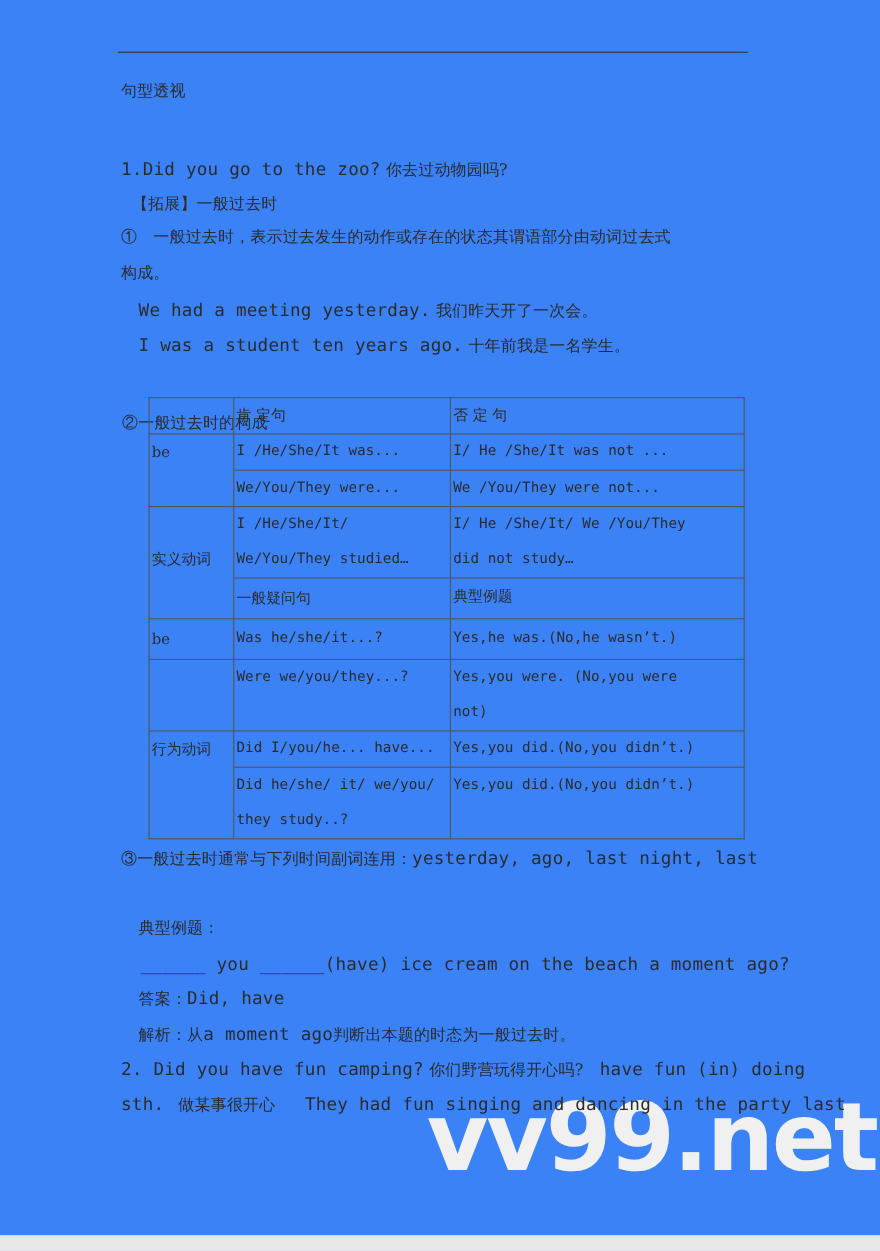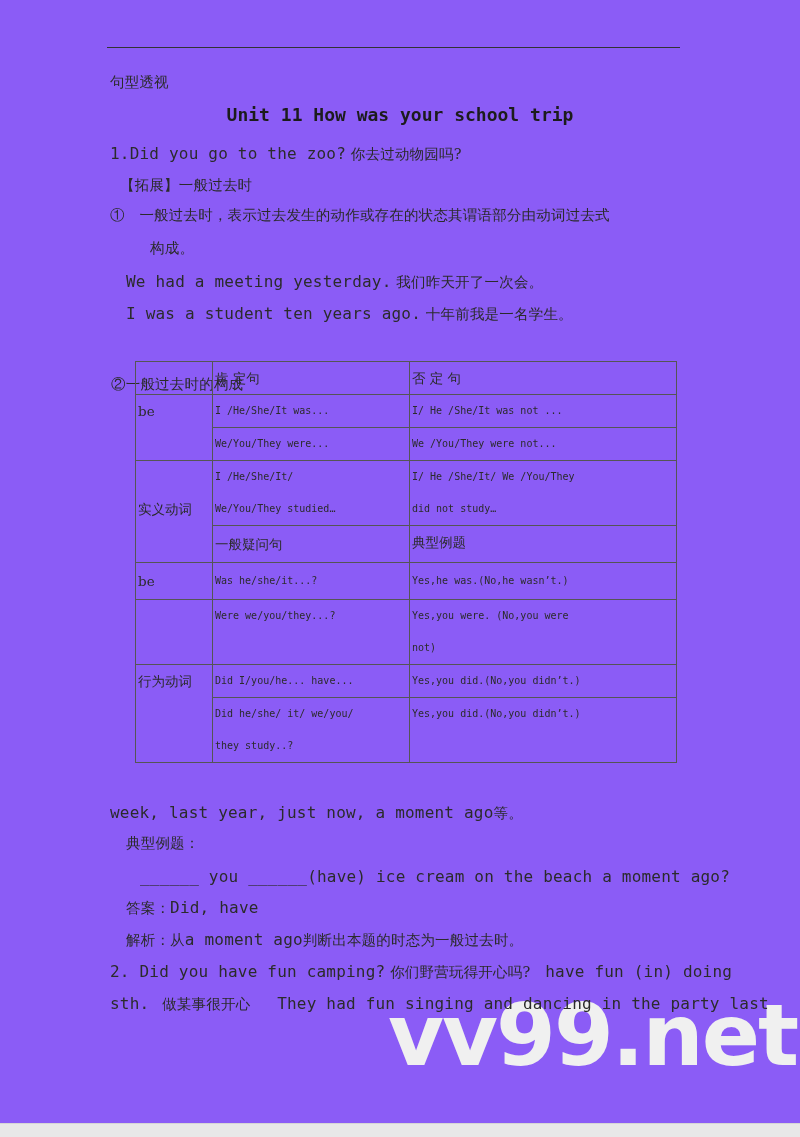--- a/index.html
+++ b/index.html
@@ -2,21 +2,21 @@
 <html><head>
 <meta charset="utf-8">
 <style>
   html, body { margin: 0; padding: 0; }
   body {
     width: 800px; height: 1137px; overflow: hidden;
     background: #ffffff; position: relative;
     font-family: "DejaVu Serif", "Liberation Serif", serif;
     color: #2b2b2b;
   }
-  .page { position: absolute; left: 0; top: 0; width: 800px; height: 1123px; background: #8b5cf6; }
+  .page { position: absolute; left: 0; top: 0; width: 800px; height: 1123px; background: #3b82f6; }
   .bottom-bar {
     position: absolute; left: 0; top: 1123px; width: 800px; height: 14px;
     background: #e8e8e8; border-top: 1px solid #d6d6d6;
   }
   .header-rule {
     position: absolute; left: 107px; top: 47px; width: 573px; height: 0;
     border-top: 1.5px solid #333;
   }
   .t { position: absolute; white-space: nowrap; font-size: 14.5px; letter-spacing: 0.2px; }
   .mono { font-family: "DejaVu Sans Mono", "Liberation Mono", monospace; font-size: 16px; }
@@ -28,48 +28,47 @@
   table.grammar {
     position: absolute; left: 135px; top: 361px; width: 542px;
     border-collapse: collapse; font-size: 13.5px;
   }
   table.grammar td {
     border: 1.3px solid #555; padding: 0 2px; vertical-align: top;
     line-height: 32px; color: #2b2b2b;
   }
   table.grammar td.c0 { width: 72px; vertical-align: middle; }
   table.grammar td.c1 { width: 192px; }
-  table.grammar .mono { font-size: 10px; }
+  table.grammar .mono { font-size: 13px; }
   .watermark {
     position: absolute; left: 388px; top: 992px;
     font-family: "DejaVu Sans", "Liberation Sans", sans-serif;
     font-weight: bold; font-size: 86px; color: #f0f0f0; letter-spacing: -2px;
     z-index: 0; line-height: 1;
   }
   .t, .title, table.grammar { z-index: 1; }
 </style>
 </head>
 <body>
 
 <div class="page">
   <div class="header-rule"></div>
 
   <div class="t" style="left:110px;top:73px;">句型透视</div>
 
-  <div class="title">Unit 11 How was your school trip</div>
 
   <div class="t" style="left:110px;top:144px;">
     <span class="mono">1.Did you go to the zoo?</span>
     <span>你去过动物园吗?</span>
   </div>
 
   <div class="t" style="left:120px;top:176px;">【拓展】一般过去时</div>
 
   <div class="t" style="left:110px;top:206px;">①　一般过去时，表示过去发生的动作或存在的状态其谓语部分由动词过去式</div>
-  <div class="t" style="left:110px;top:239px;margin-left:40px;">构成。</div>
+  <div class="t" style="left:110px;top:239px;">构成。</div>
 
   <div class="t" style="left:126px;top:272px;">
     <span class="mono">We had a meeting yesterday.</span>
     <span>我们昨天开了一次会。</span>
   </div>
   <div class="t" style="left:126px;top:304px;">
     <span class="mono">I was a student ten years ago.</span>
     <span>十年前我是一名学生。</span>
   </div>
 
@@ -127,27 +126,27 @@
     <tr>
       <td class="c1 mono">
         <div>Did he/she/ it/ we/you/</div>
         <div>they study..?</div>
       </td>
       <td class="mono">Yes,you did.(No,you didn’t.)</td>
     </tr>
   </tbody>
     </table>
 
-  <div class="t" style="left:110px;top:803px;">
-    <span class="mono">week, last year, just now, a moment ago</span><span>等。</span>
+  <div class="t" style="left:110px;top:770px;">
+    <span>③一般过去时通常与下列时间副词连用：</span><span class="mono">yesterday, ago, last night, last</span>
   </div>
 
   <div class="t" style="left:126px;top:834px;">典型例题：</div>
 
-  <div class="t mono" style="left:140px;top:867px;">______ you ______(have) ice cream on the beach a moment ago?</div>
+  <div class="t mono" style="left:128px;top:867px;">______ you ______(have) ice cream on the beach a moment ago?</div>
 
   <div class="t" style="left:126px;top:898px;">
     <span>答案：</span><span class="mono">Did, have</span>
   </div>
 
   <div class="t" style="left:126px;top:930px;">
     <span>解析：从</span><span class="mono">a moment ago</span><span>判断出本题的时态为一般过去时。</span>
   </div>
 
   <div class="watermark">vv99.net</div>

